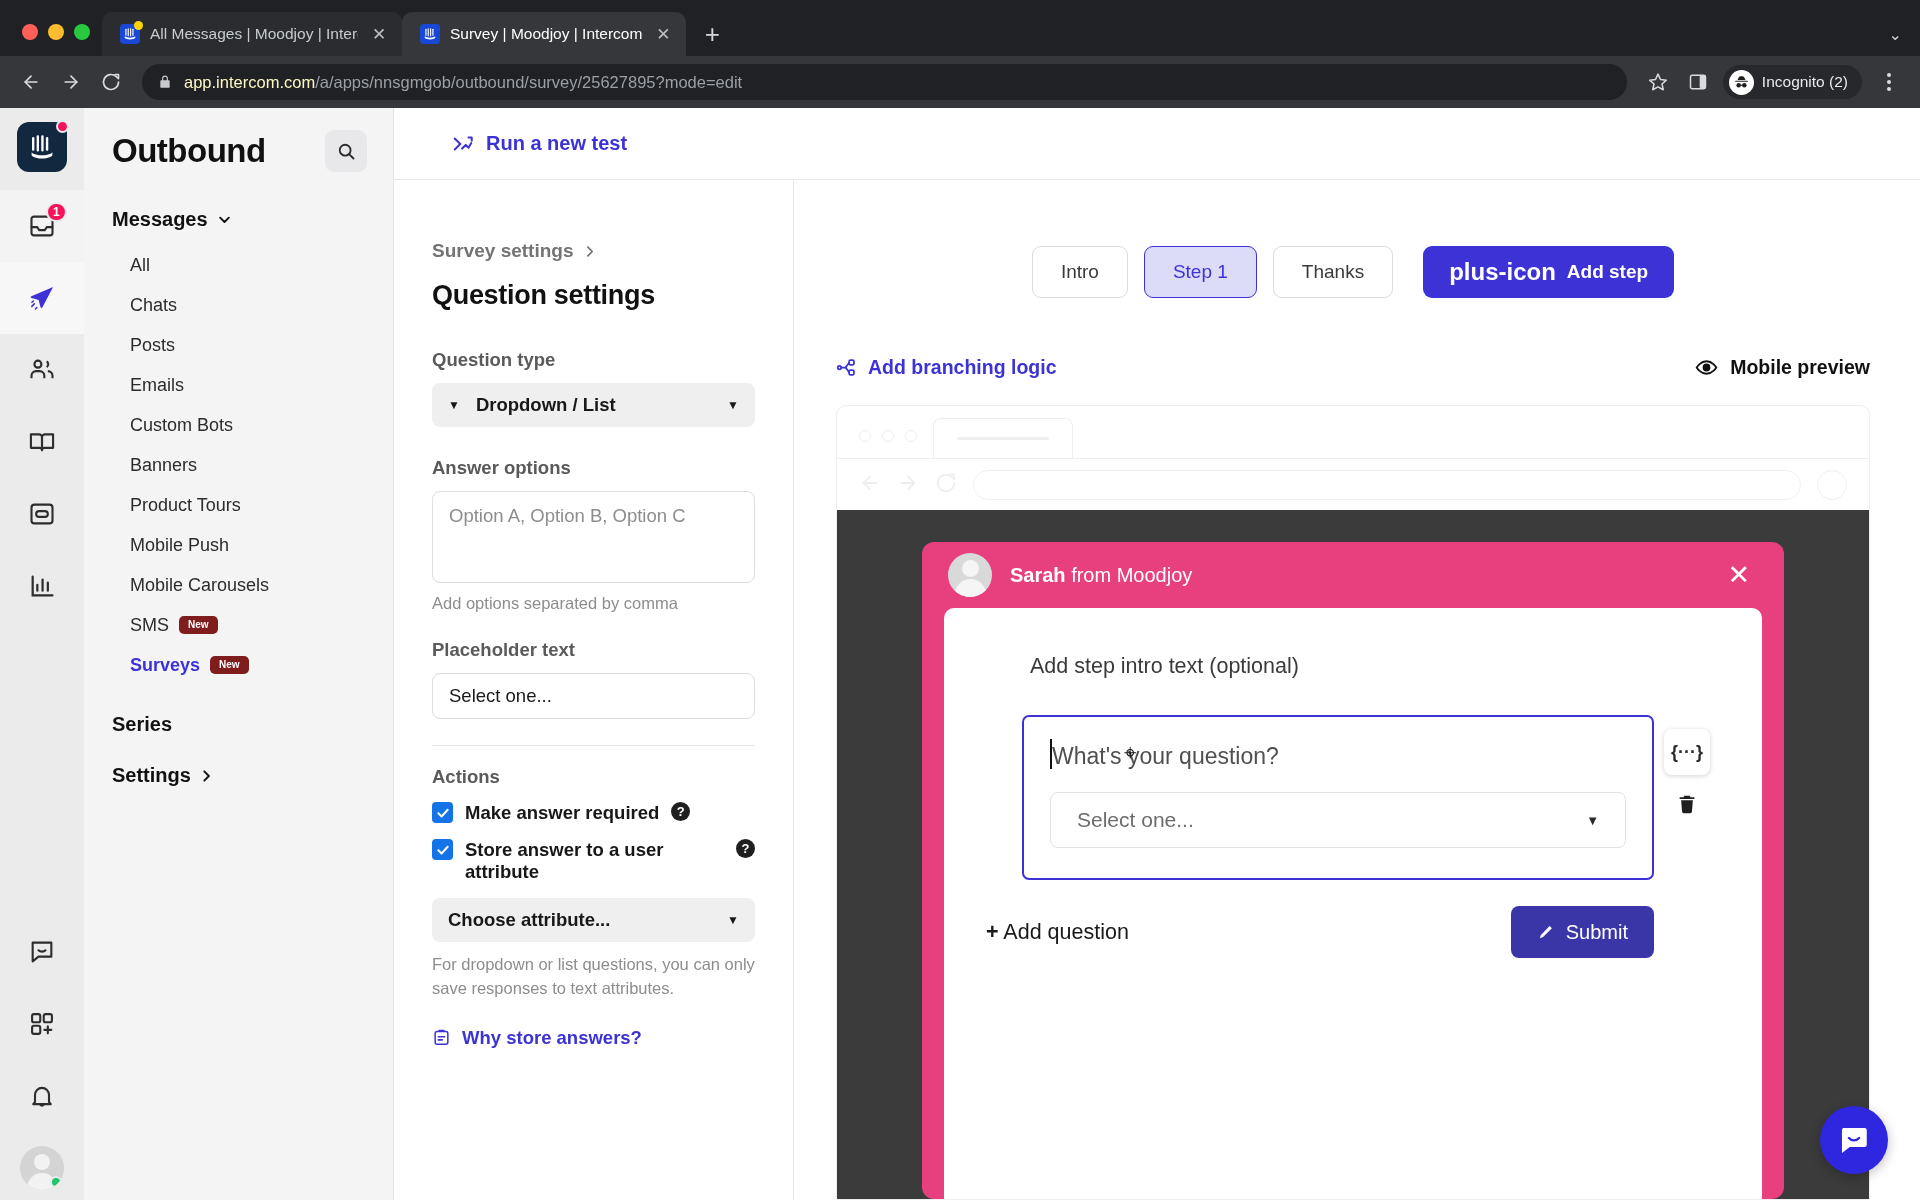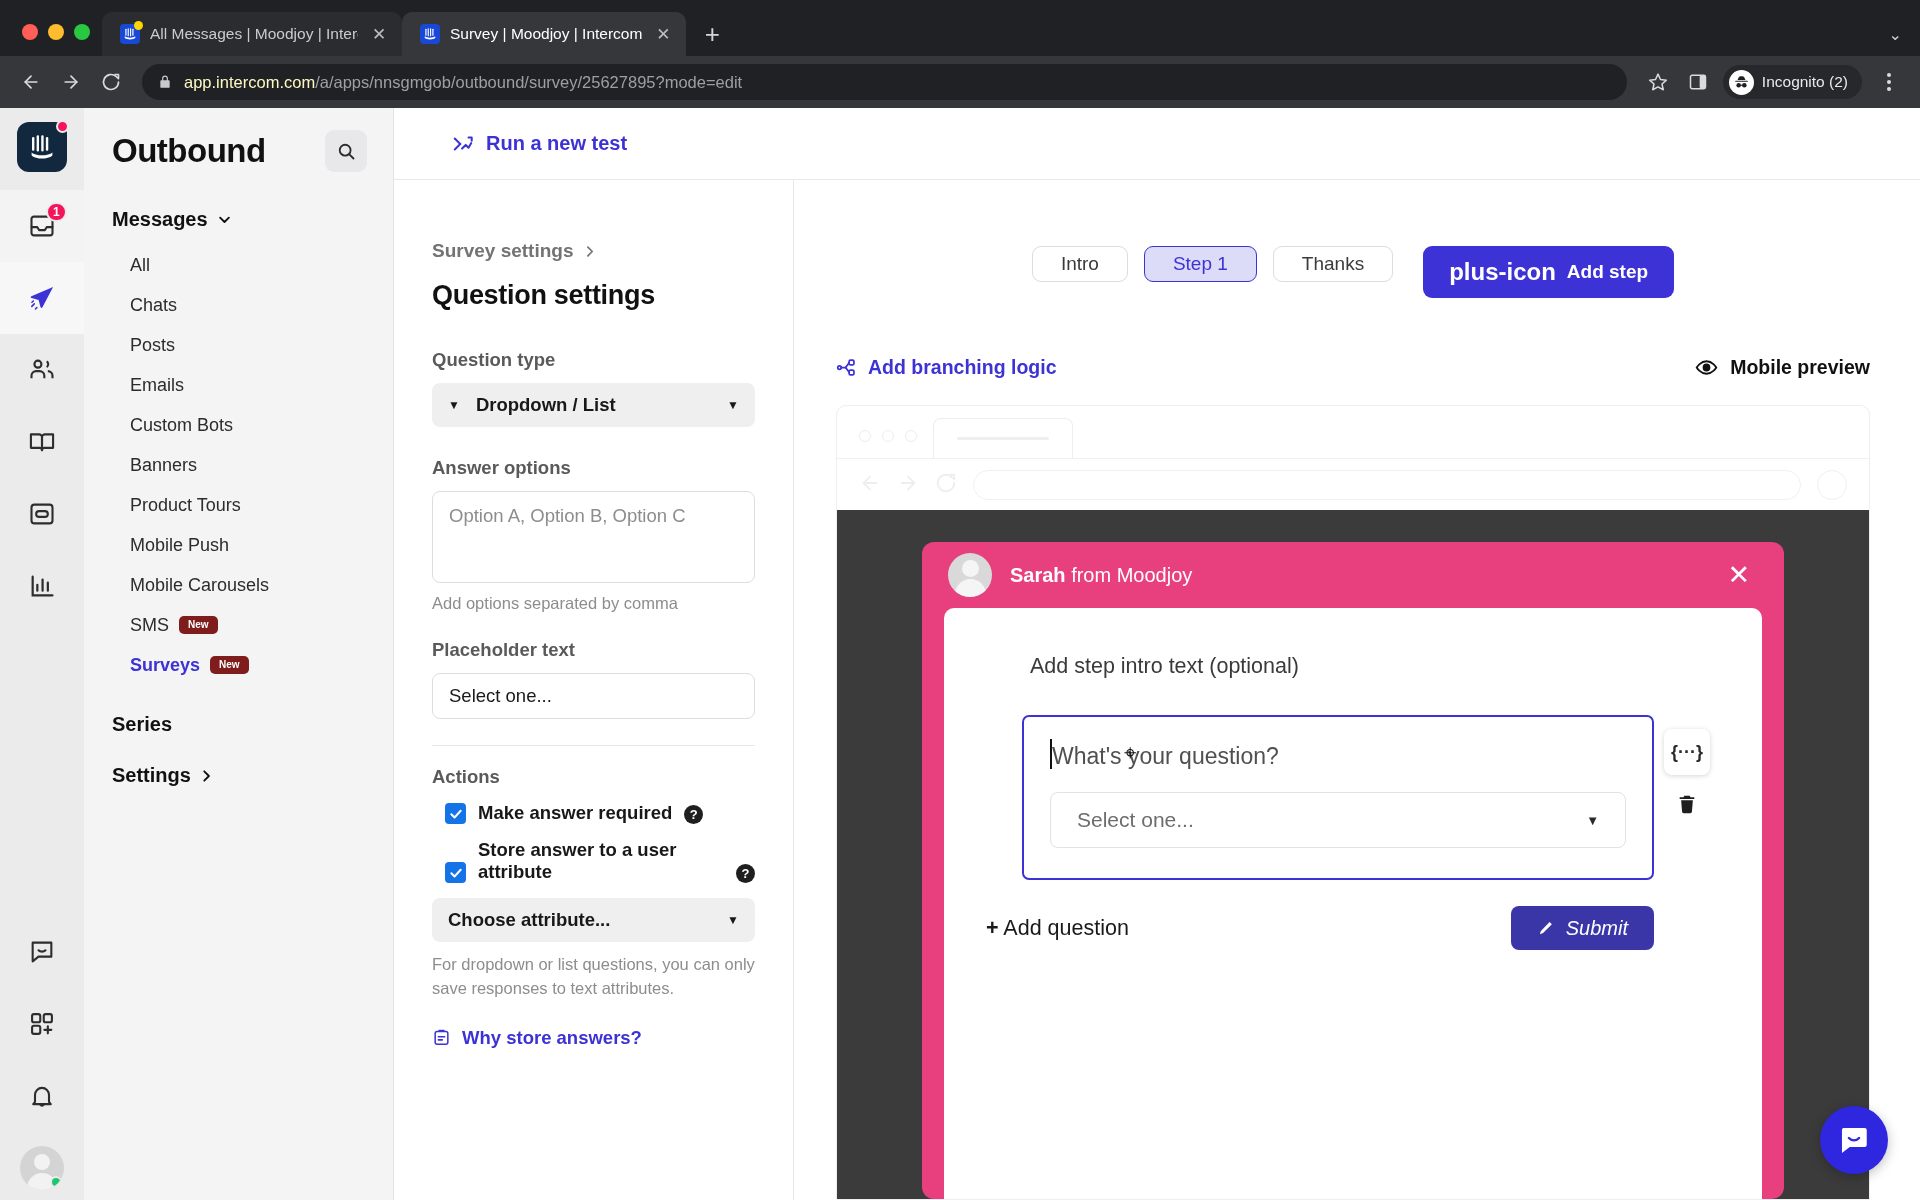--- a/index.html
+++ b/index.html
@@ -205,41 +205,41 @@
     padding: 13px 16px; font-size: 18.5px; color: #8d8d8d; background: #fff;
   }
   .hint { font-size: 16.5px; color: #8d8d8d; margin-top: 11px; }
   .input-box {
     border: 1px solid #dddddd; border-radius: 8px; height: 46px;
     display: flex; align-items: center; padding: 0 16px;
     font-size: 18.5px; color: #1a1a1a; background: #fff;
   }
   .divider { height: 1px; background: #e8e8e8; margin: 26px 0 20px 0; }
   .sec-label { font-size: 18.5px; font-weight: 700; color: #5a5a5a; margin-bottom: 14px; }
-  .check-row { display: flex; align-items: flex-end; gap: 12px; margin-bottom: 15px; margin-left: 13px; }
+  .check-row { display: flex; align-items: flex-start; gap: 12px; margin-bottom: 15px; }
   .cbox {
     width: 21px; height: 21px; border-radius: 4px; background: #1473e6;
     display: flex; align-items: center; justify-content: center; flex: 0 0 21px;
   }
   .cbox svg { width: 14px; height: 14px; }
   .check-lbl { font-size: 18.5px; font-weight: 700; color: #181818; }
   .qmark {
     width: 19px; height: 19px; border-radius: 50%; background: #1f1f1f;
     color: #fff; font-size: 13px; font-weight: 700; display: flex;
     align-items: center; justify-content: center; flex: 0 0 19px;
   }
   .small-note { font-size: 16.5px; color: #8d8d8d; line-height: 1.45; margin-top: 11px; }
   .why-link { display: flex; align-items: center; gap: 11px; color: #3c32d5; font-size: 18.5px; font-weight: 700; margin-top: 26px; }
   .why-link svg { width: 19px; height: 19px; }
 
   
   .preview { flex: 1; display: flex; flex-direction: column; min-width: 0; padding-left: 42px; padding-right: 50px; }
   .steps-row { display: flex; justify-content: center; gap: 16px; padding-top: 66px; padding-bottom: 58px; }
   .step-btn {
-    height: 36px; border: 1px solid #dcdcdc; border-radius: 9px;
+    height: 52px; border: 1px solid #dcdcdc; border-radius: 9px;
     background: #fff; color: #3a3a3a; font-size: 19px;
     display: flex; align-items: center; justify-content: center; padding: 0 28px;
   }
   .step-btn.active { background: #dcdcf8; border-color: #3c32d5; color: #3c32d5; }
   .add-step {
     height: 52px; border-radius: 9px; background: #3c32d5; color: #fff;
     font-size: 19px; font-weight: 700; display: flex; align-items: center;
     justify-content: center; gap: 11px; padding: 0 26px; margin-left: 14px;
   }
   .preview-bar { display: flex; align-items: center; justify-content: space-between; margin-bottom: 26px; }
@@ -307,24 +307,23 @@
     width: 46px; height: 46px; border-radius: 8px; background: #fff;
     box-shadow: 0 1px 5px rgba(0,0,0,0.17); display: flex; align-items: center;
     justify-content: center; font-size: 18px; color: #2a2a2a; font-weight: 600;
   }
   .trash { margin-top: 18px; color: #1f1f1f; }
   .trash svg { width: 22px; height: 22px; }
   .sc-footer { display: flex; align-items: center; justify-content: space-between; margin-top: 26px; padding-right: 66px; padding-bottom: 40px;}
   .add-q { font-size: 21.5px; color: #1a1a1a; }
   .add-q b { font-weight: 700; }
   .submit-btn {
-    background: #3b36a8; color: #fff; border-radius: 8px; height: 44px;
+    background: #3b36a8; color: #fff; border-radius: 8px; height: 52px;
     display: flex; align-items: center; gap: 12px; padding: 0 26px;
     font-size: 20px;
-    font-style: italic;
   }
   .submit-btn svg { width: 17px; height: 17px; }
 
   
   .launcher {
     position: absolute; right: 32px; bottom: 26px; width: 68px; height: 68px;
     border-radius: 50%; background: #2f27e0; display: flex; align-items: center;
     justify-content: center; box-shadow: 0 3px 12px rgba(0,0,0,0.25); z-index: 50;
   }
   .launcher svg { width: 34px; height: 34px; }

